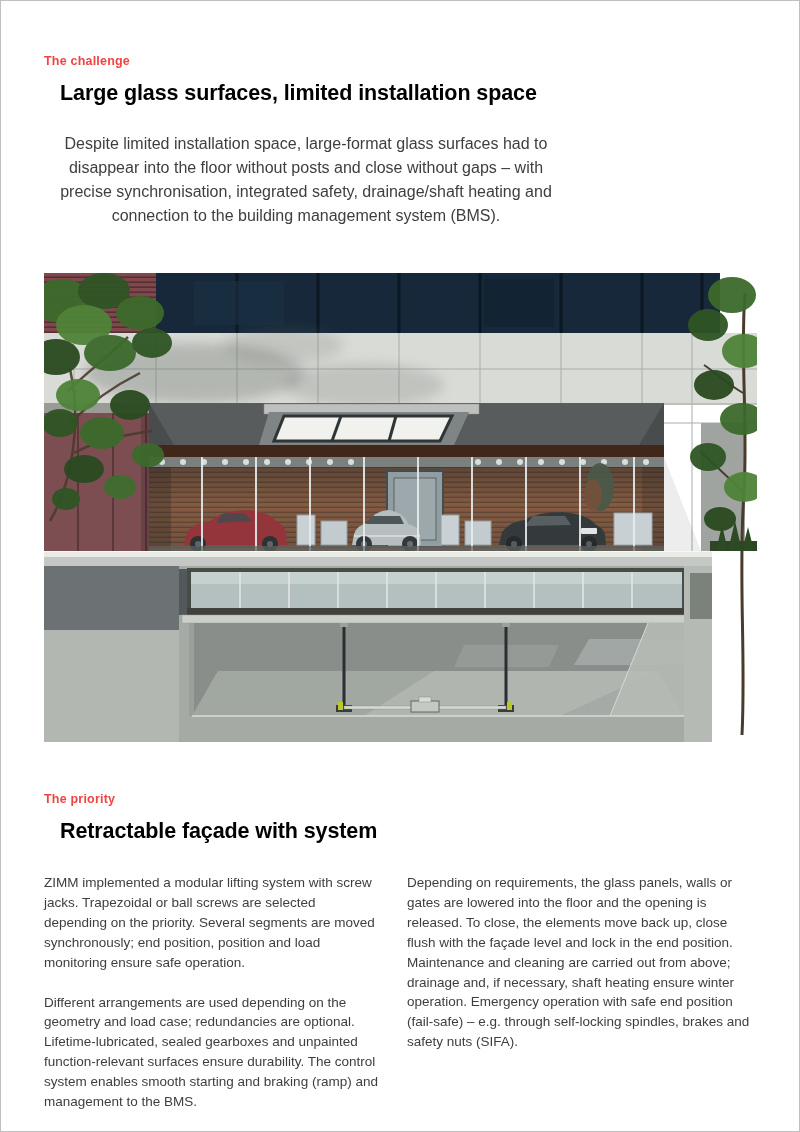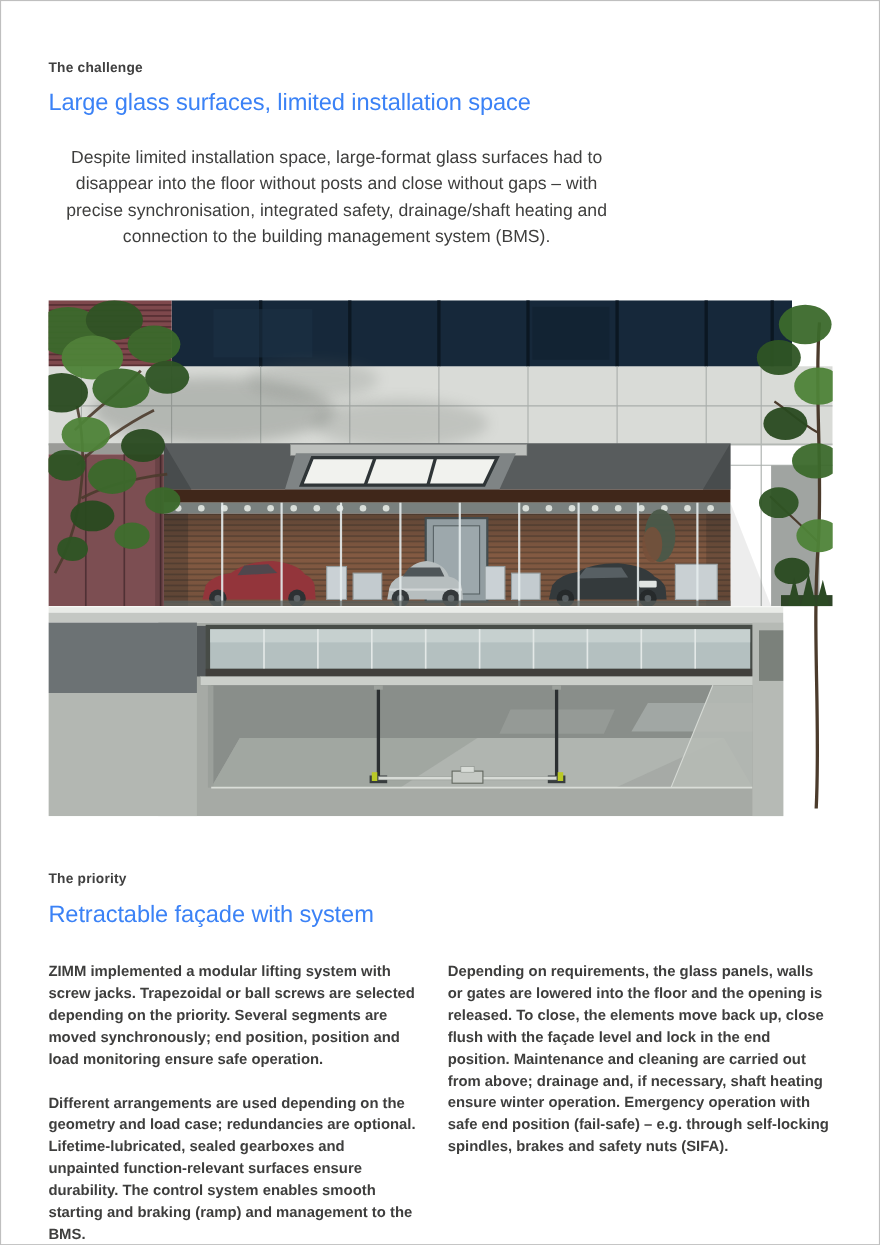--- a/index.html
+++ b/index.html
@@ -11,29 +11,29 @@
     position:relative;
     box-sizing:border-box;
     border:1px solid #bfbfbf;
     overflow:hidden;
   }
   .content{padding:0 43px;}
   .kicker{
     margin-top:53px;
     font-size:12.5px;
     font-weight:700;
-    color:#404040;
+    color:#ef4444;
     letter-spacing:.2px;
   }
   .kicker2{margin-top:50px;}
   .headline{
-    margin:14px 0 0 0;
+    margin:14px 0 0 16px;
     font-size:21.5px;
-    font-weight:400;
-    color:#3b82f6;
+    font-weight:700;
+    color:#000000;
     letter-spacing:-.1px;
     line-height:1.1;
   }
   .intro{
     margin:26px 0 0 0;
     width:524px;
     font-size:16px;
     line-height:1.5;
     text-align:center;
   }
@@ -41,21 +41,21 @@
     margin:45px 0 0 0;
     width:713px;height:469px;
     line-height:0;
   }
   .cols{
     display:flex;
     gap:26px;
     margin-top:30px;
   }
   .col{font-size:13.5px;line-height:1.47;}
-  .col p{margin:0 0 20px 0;font-weight:bold;}
+  .col p{margin:0 0 20px 0;}
   .col-left{width:338px;}
   .col-right{width:350px;}
 </style>
 </head>
 <body>
 
 <div class="content">
 
   <div class="kicker">The challenge</div>
   <h1 class="headline">Large glass surfaces, limited installation space</h1>

